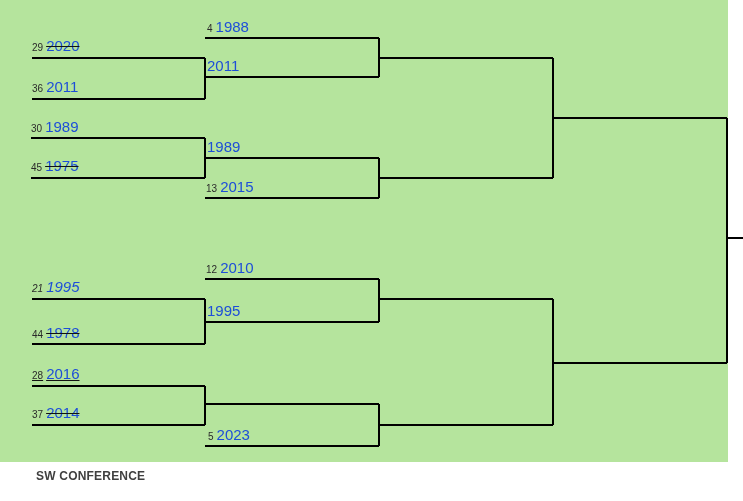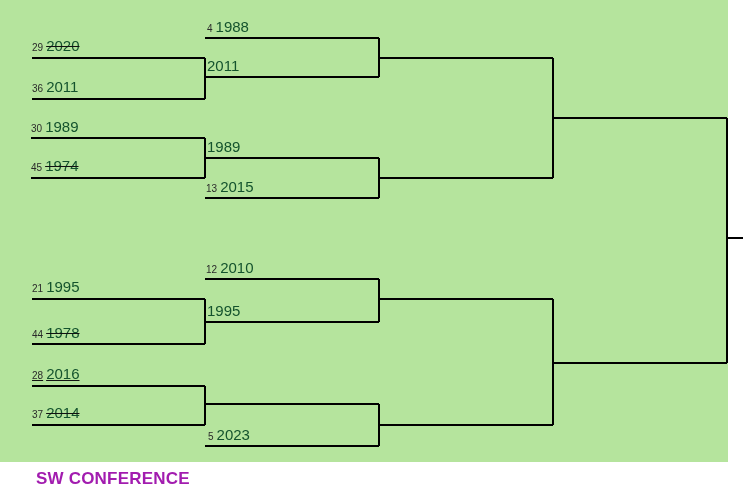--- a/index.html
+++ b/index.html
@@ -43,37 +43,37 @@
     line-height: 1;
   }
   .seed {
     font-size: 10px;
     color: #2a2a2a;
     vertical-align: baseline;
     letter-spacing: 0px;
   }
   .team {
     font-size: 15px;
-    color: #14532d;
+    color: #1d4ed8;
     margin-left: 3px;
     vertical-align: baseline;
   }
   .team.eliminated {
     text-decoration: line-through;
     text-decoration-thickness: 1.3px;
     text-decoration-color: #111111;
   }
   .conference-label {
     position: absolute;
     left: 36px;
     top: 469px;
-    font-size: 17px;
+    font-size: 12px;
     font-weight: bold;
     letter-spacing: 0.2px;
-    color: #a21caf;
+    color: #404040;
   }
 </style>
 </head>
 <body>
 
 <div id="root">
 
   <div class="green-panel"></div>
 
   <svg class="bracket-lines" viewBox="0 0 743 501" xmlns="http://www.w3.org/2000/svg">
@@ -130,24 +130,24 @@
 
   <div class="slot" style="left:32px; top:79px;">
     <span class="seed">36</span><span class="team">2011</span>
   </div>
 
   <div class="slot" style="left:31px; top:119px;">
     <span class="seed">30</span><span class="team">1989</span>
   </div>
 
   <div class="slot" style="left:31px; top:158px;">
-    <span class="seed">45</span><span class="team eliminated">1974</span>
+    <span class="seed">45</span><span class="team eliminated">1975</span>
   </div>
 
-  <div class="slot" style="left:32px; top:279px;">
+  <div class="slot" style="left:32px; top:279px;font-style:italic;">
     <span class="seed">21</span><span class="team">1995</span>
   </div>
 
   <div class="slot" style="left:32px; top:325px;">
     <span class="seed">44</span><span class="team eliminated">1978</span>
   </div>
 
   <div class="slot" style="left:32px; top:366px;text-decoration:underline;">
     <span class="seed">28</span><span class="team">2016</span>
   </div>

